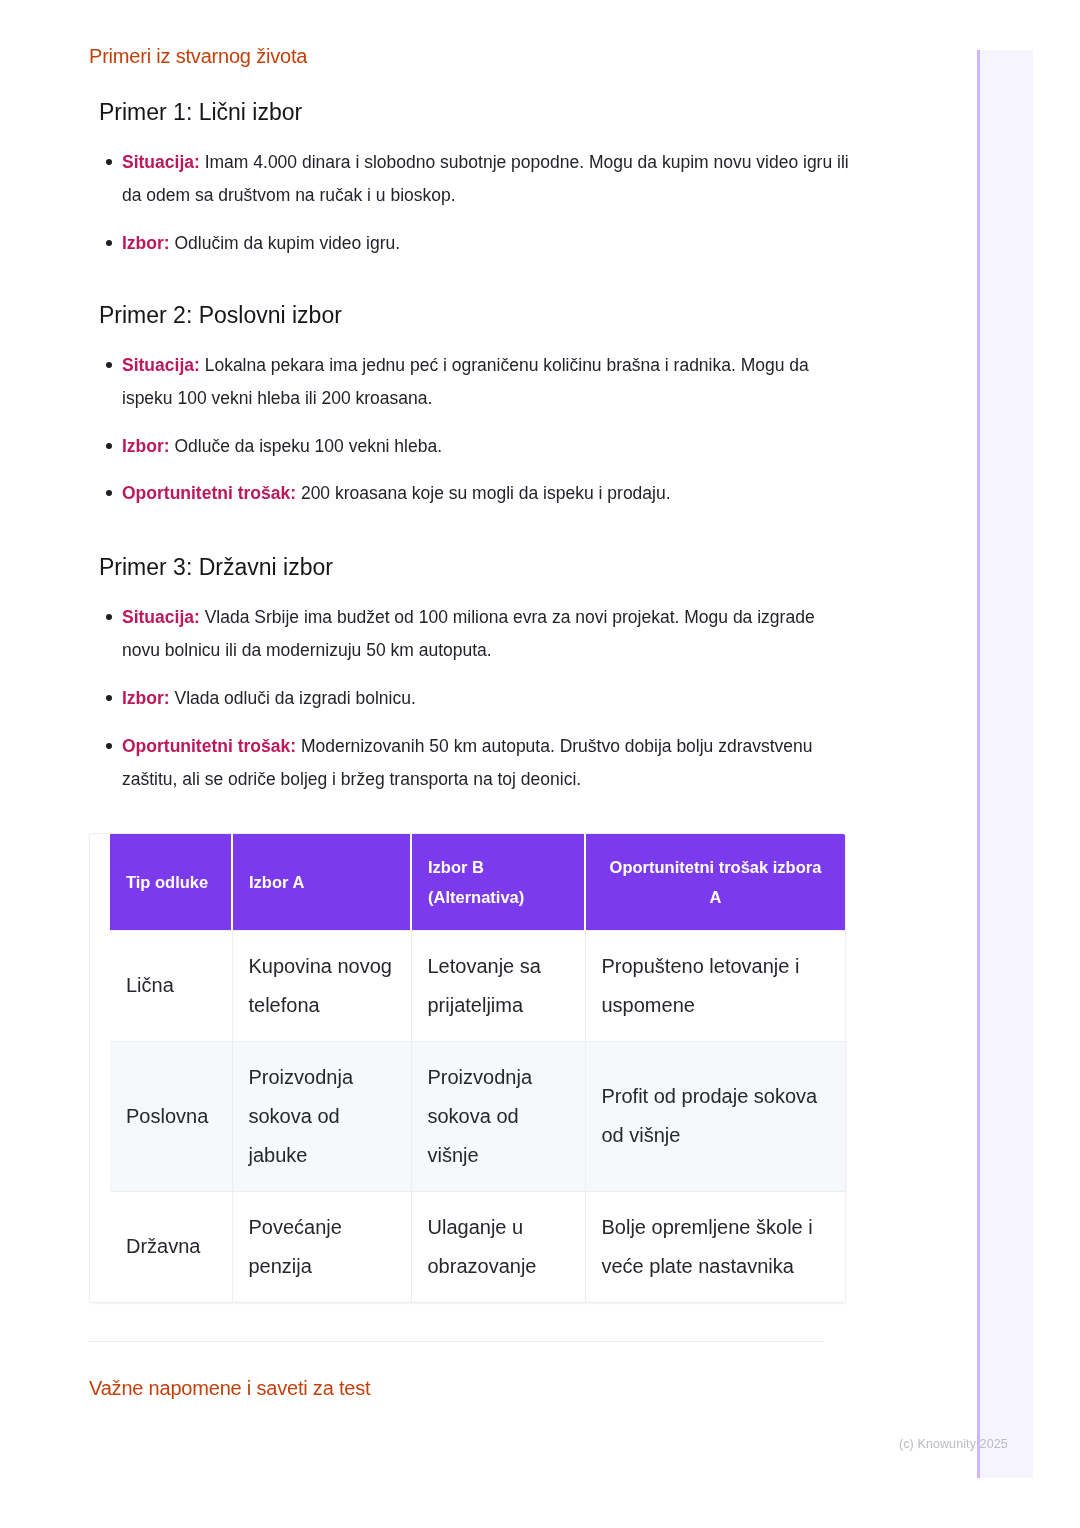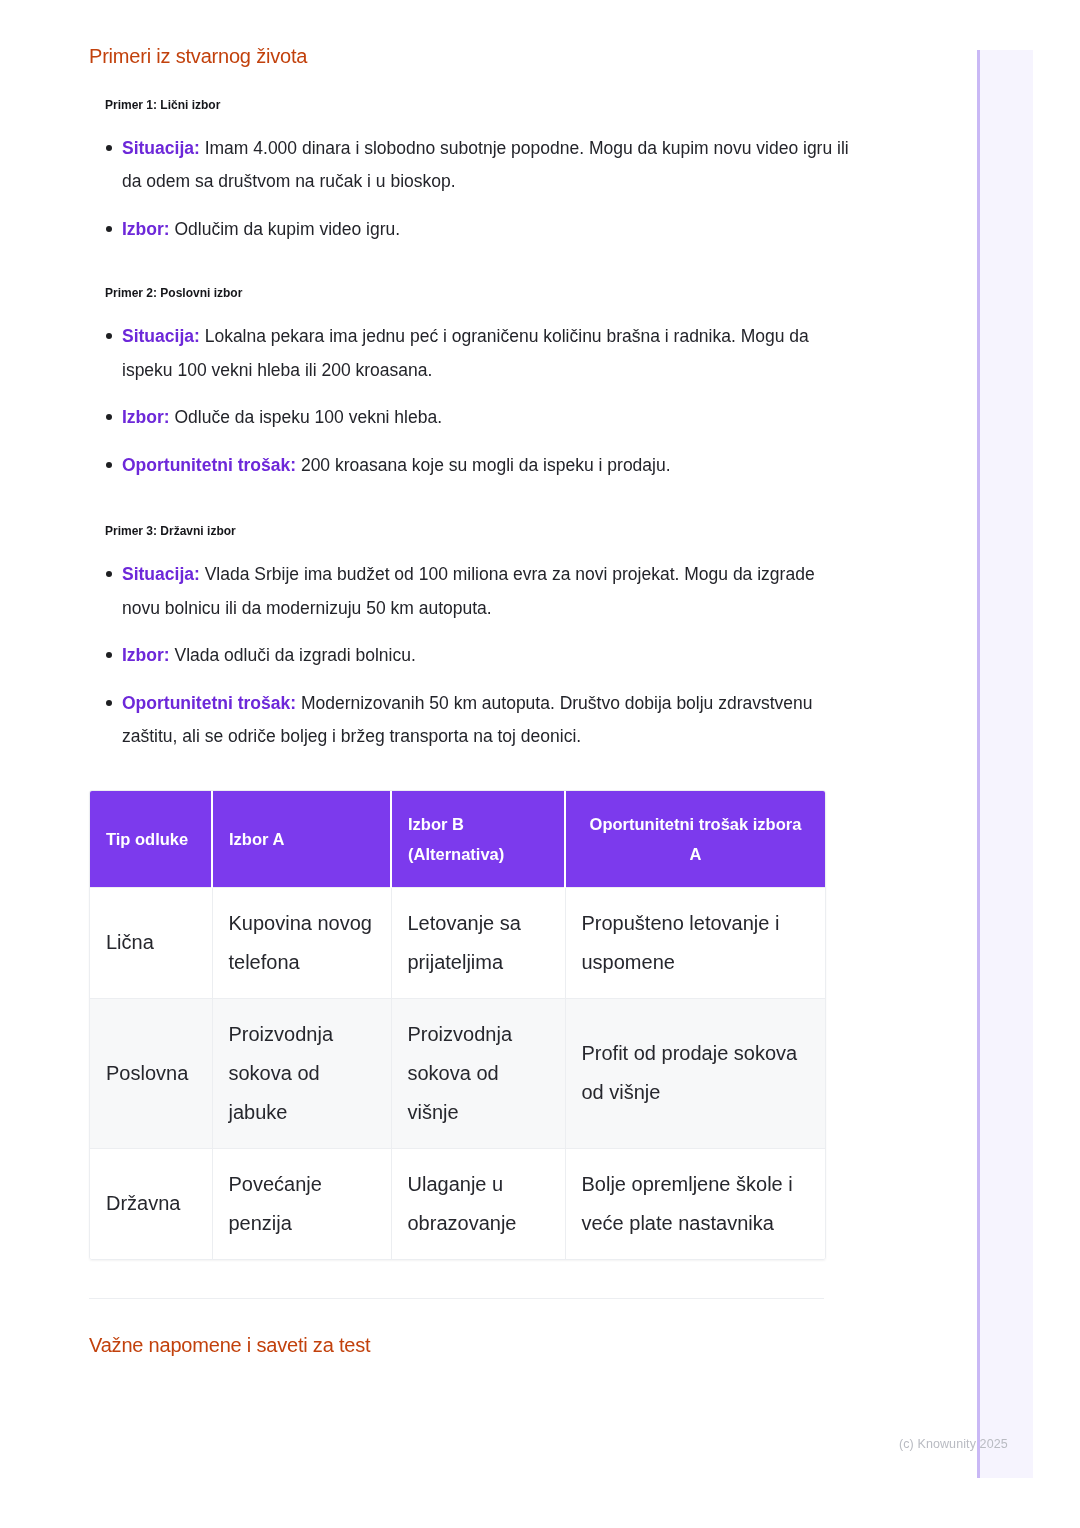--- a/index.html
+++ b/index.html
@@ -45,24 +45,24 @@
   h1.section-title {
     color: #c2410c;
     font-size: 20px;
     font-weight: 400;
     letter-spacing: -0.2px;
     margin: 0 0 30px 0;
     line-height: 1.2;
   }
 
   h3.example-title {
-    font-size: 12px;
-    font-weight: 700;
+    font-size: 23px;
+    font-weight: 400;
     color: #15161a;
-    margin: 0 0 18px 16px;
+    margin: 0 0 18px 10px;
     line-height: 1.3;
   }
 
   ul.bullets {
     list-style: none;
     margin: 0 0 28px 0;
     padding: 0;
   }
   ul.bullets li {
     position: relative;
@@ -78,34 +78,35 @@
     position: absolute;
     left: 17px;
     top: 13px;
     width: 6px;
     height: 6px;
     border-radius: 50%;
     background: #1e1f22;
   }
   ul.bullets li b {
     font-weight: 700;
-    color: #6d28d9;
+    color: #be185d;
   }
 
   .block-gap-1 { height: 12px; }
   .block-gap-2 { height: 14px; }
 
   
   .table-wrap {
     margin-top: 36px;
     width: 735px;
     border: 1px solid #eceef1;
     border-radius: 3px;
     overflow: hidden;
     box-shadow: 0 1px 2px rgba(16,18,24,0.05);
+    padding-left: 20px;
   }
   table.cmp {
     border-collapse: collapse;
     width: 100%;
     table-layout: fixed;
     font-size: 16px;
   }
   table.cmp col.c0 { width: 122px; }
   table.cmp col.c1 { width: 179px; }
   table.cmp col.c2 { width: 174px; }

